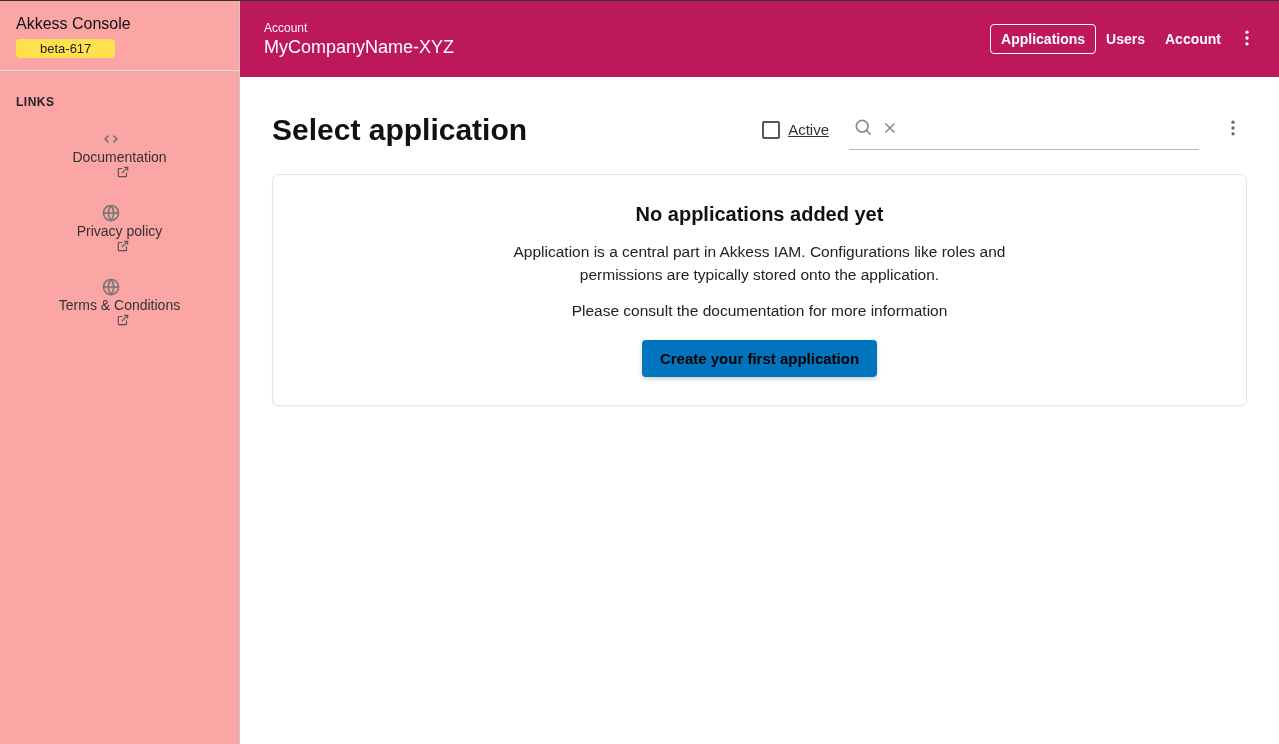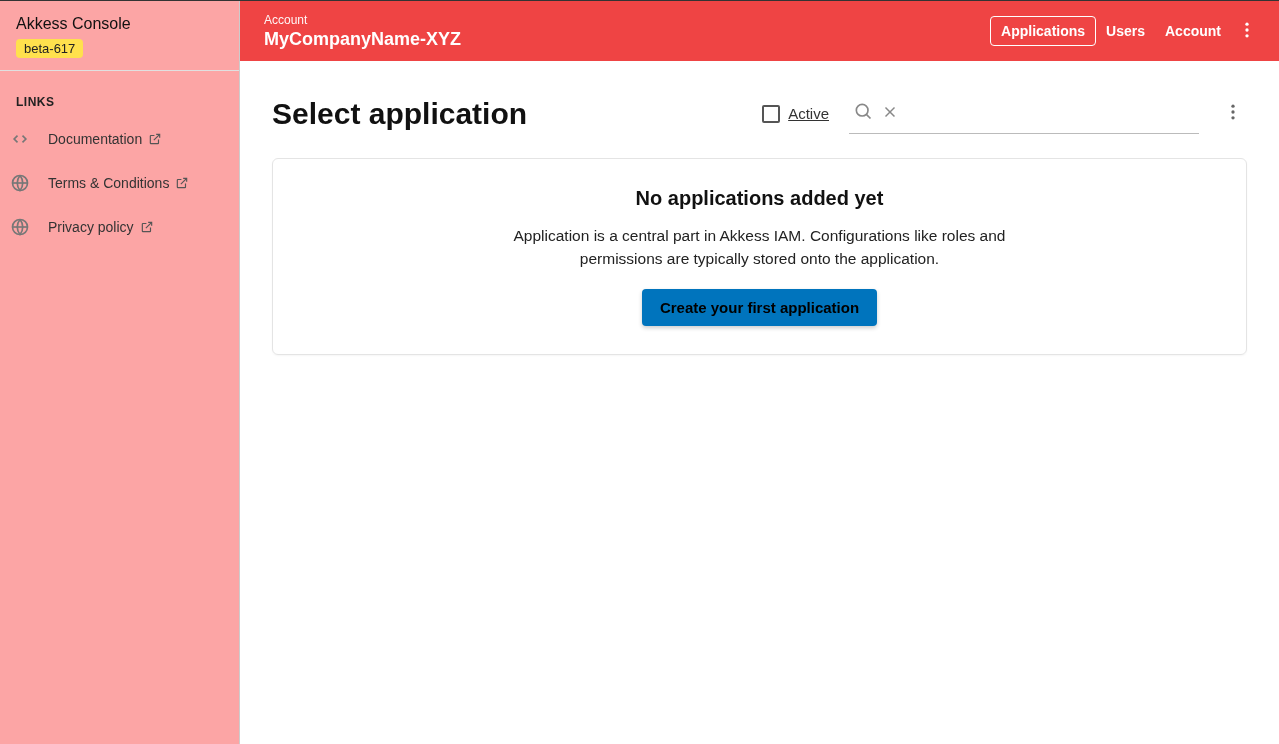--- a/index.html
+++ b/index.html
@@ -25,60 +25,61 @@
     }
     .sidebar-title {
       font-size: 16px;
       font-weight: 500;
       color: #111;
     }
     .badge {
       display: inline-block;
       background: #ffe14d;
       color: #222;
-      padding: 2px 8px;
+      padding: 2px 24px;
       border-radius: 4px;
       font-size: 13px;
       margin-top: 6px;
       font-weight: 500;
     }
     .links-heading {
       font-size: 12px;
       font-weight: 700;
       letter-spacing: 0.5px;
       color: #222;
       padding: 24px 16px 8px 16px;
     }
     .link-item {
       display: flex;
       align-items: center;
-      padding: 12px 10px;
+      padding: 12px 32px;
       cursor: pointer;
       color: #333;
       font-size: 14px;
+      flex-direction: column;
     }
     .link-item svg.leading { width: 20px; height: 20px; margin-right: 18px; flex-shrink: 0; }
     .link-item svg.trailing { width: 14px; height: 14px; margin-left: 6px; flex-shrink: 0; }
     .main {
       flex: 1;
       display: flex;
       flex-direction: column;
       height: 100%;
     }
     .topbar {
-      background: #ef4444;
+      background: #be185d;
       color: #fff;
-      height: 60px;
+      height: 76px;
       display: flex;
       align-items: center;
       padding: 0 16px 0 24px;
     }
     .topbar-left { flex: 1; }
     .account-label { font-size: 12px; opacity: 0.95; }
-    .account-name { font-size: 18px; font-weight: 700; margin-top: 2px; }
+    .account-name { font-size: 18px; font-weight: 400; margin-top: 2px; }
     .topbar-nav { display: flex; align-items: center; gap: 0; }
     .nav-btn {
       background: transparent;
       border: none;
       color: #fff;
       font-size: 14px;
       font-weight: 600;
       padding: 6px 10px;
       cursor: pointer;
       border-radius: 4px;
@@ -165,35 +166,35 @@
         <line x1="10" y1="14" x2="20" y2="4"></line>
       </svg>
   </div>
 
   <div class="link-item">
     <svg class="leading" viewBox="0 0 24 24" fill="none" stroke="#777" stroke-width="2">
         <circle cx="12" cy="12" r="9"></circle>
         <line x1="3" y1="12" x2="21" y2="12"></line>
         <path d="M12 3a14 14 0 0 1 0 18a14 14 0 0 1 0-18"></path>
       </svg>
-    <span>Terms &amp; Conditions</span>
+    <span>Privacy policy</span>
     <svg class="trailing" viewBox="0 0 24 24" fill="none" stroke="#555" stroke-width="2">
         <path d="M18 13v6a1 1 0 0 1-1 1H5a1 1 0 0 1-1-1V7a1 1 0 0 1 1-1h6"></path>
         <polyline points="14 4 20 4 20 10"></polyline>
         <line x1="10" y1="14" x2="20" y2="4"></line>
       </svg>
   </div>
 
   <div class="link-item">
     <svg class="leading" viewBox="0 0 24 24" fill="none" stroke="#777" stroke-width="2">
         <circle cx="12" cy="12" r="9"></circle>
         <line x1="3" y1="12" x2="21" y2="12"></line>
         <path d="M12 3a14 14 0 0 1 0 18a14 14 0 0 1 0-18"></path>
       </svg>
-    <span>Privacy policy</span>
+    <span>Terms &amp; Conditions</span>
     <svg class="trailing" viewBox="0 0 24 24" fill="none" stroke="#555" stroke-width="2">
         <path d="M18 13v6a1 1 0 0 1-1 1H5a1 1 0 0 1-1-1V7a1 1 0 0 1 1-1h6"></path>
         <polyline points="14 4 20 4 20 10"></polyline>
         <line x1="10" y1="14" x2="20" y2="4"></line>
       </svg>
   </div>
 </aside>
 
 <main class="main">
   <header class="topbar">
@@ -241,16 +242,17 @@
             <circle cx="12" cy="5" r="2"></circle>
             <circle cx="12" cy="12" r="2"></circle>
             <circle cx="12" cy="19" r="2"></circle>
           </svg>
       </button>
     </div>
 
     <div class="card">
       <h2>No applications added yet</h2>
       <p>Application is a central part in Akkess IAM. Configurations like roles and permissions are typically stored onto the application.</p>
+      <p>Please consult the documentation for more information</p>
       <button class="primary-btn">Create your first application</button>
     </div>
   </section>
 </main>
 
 </body></html>

